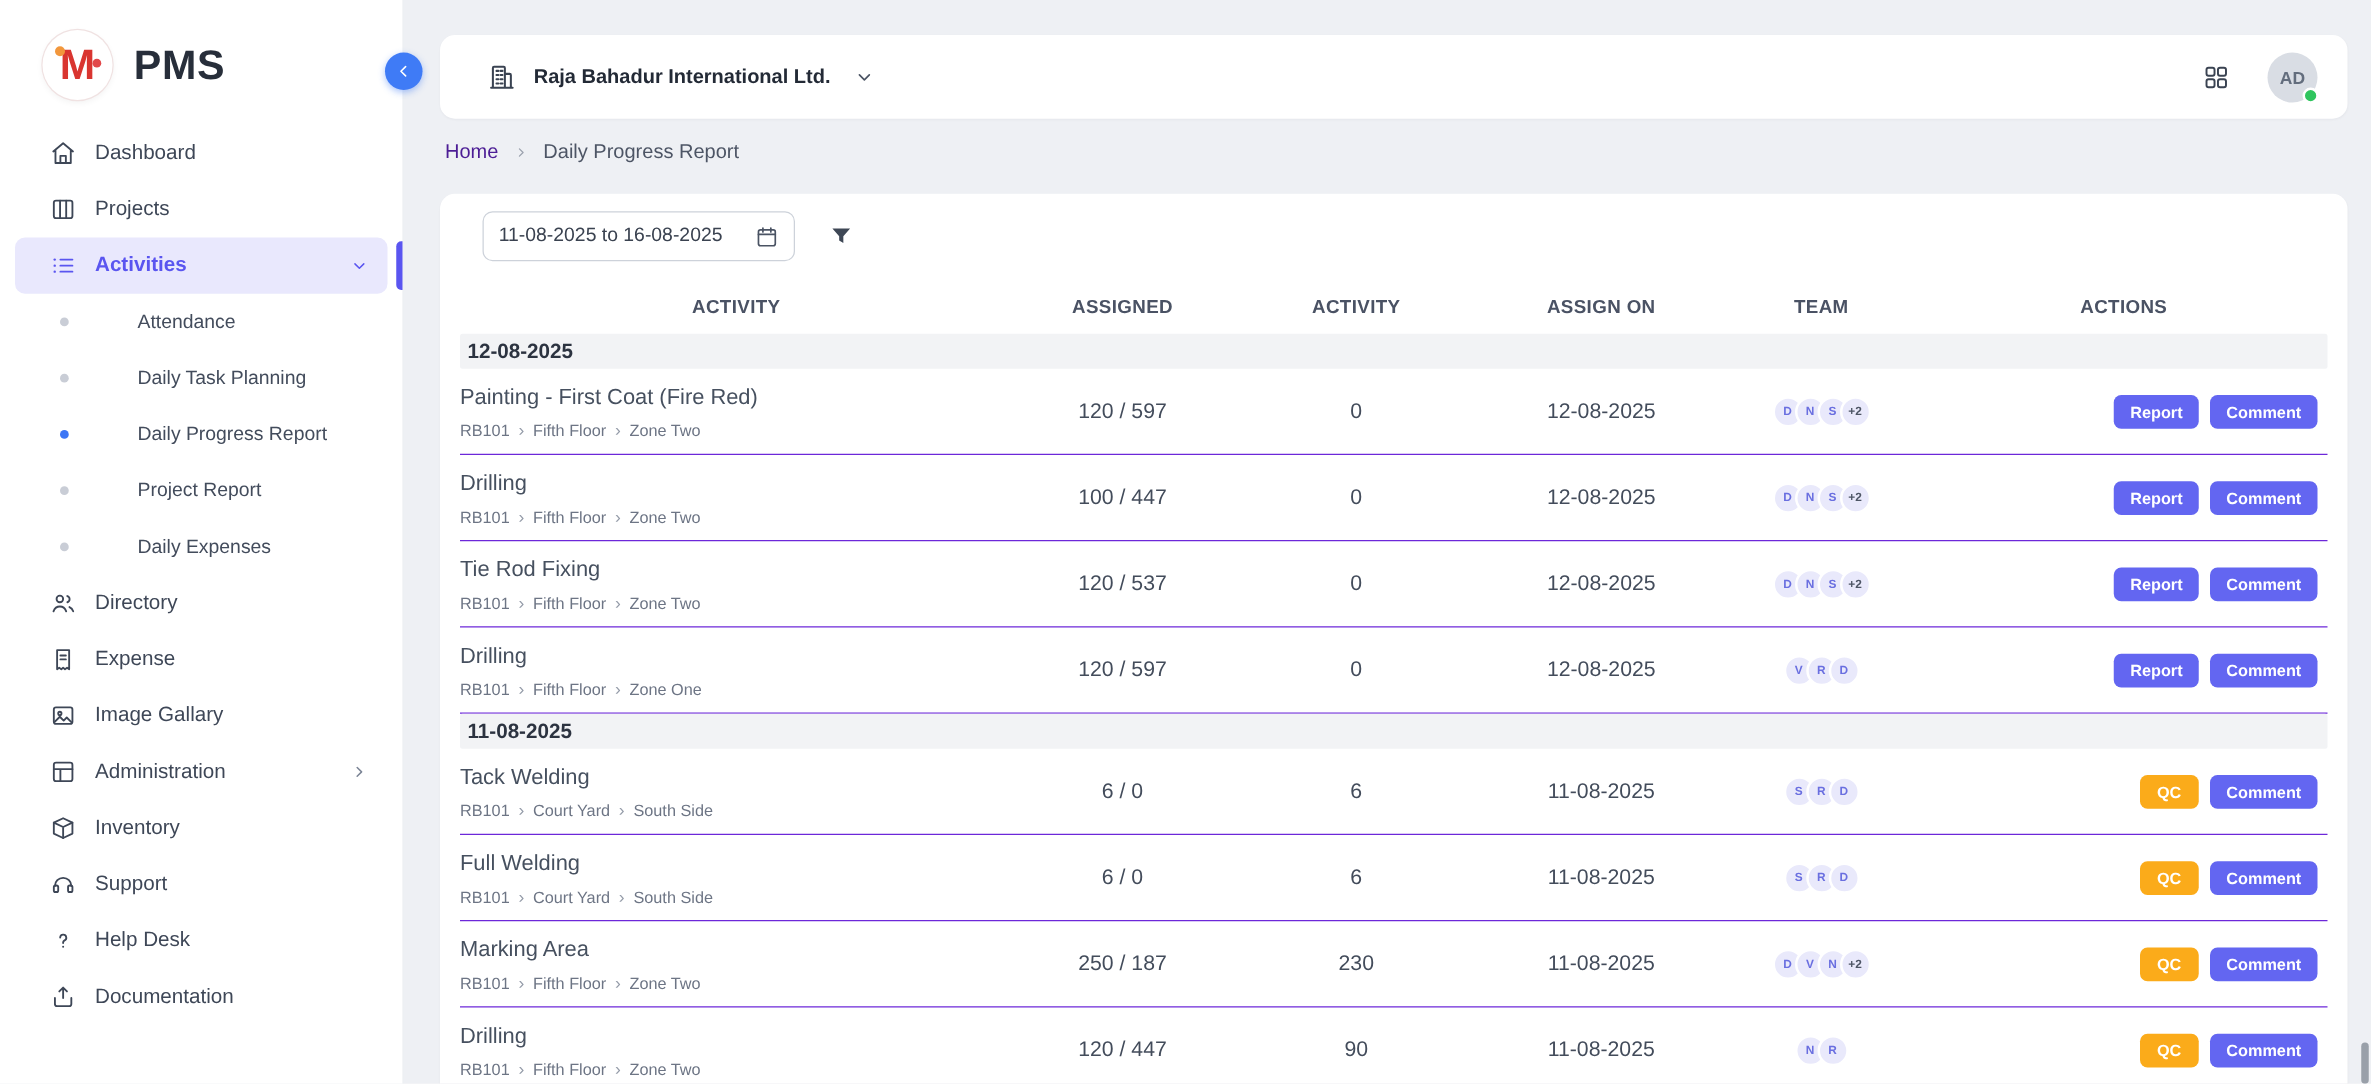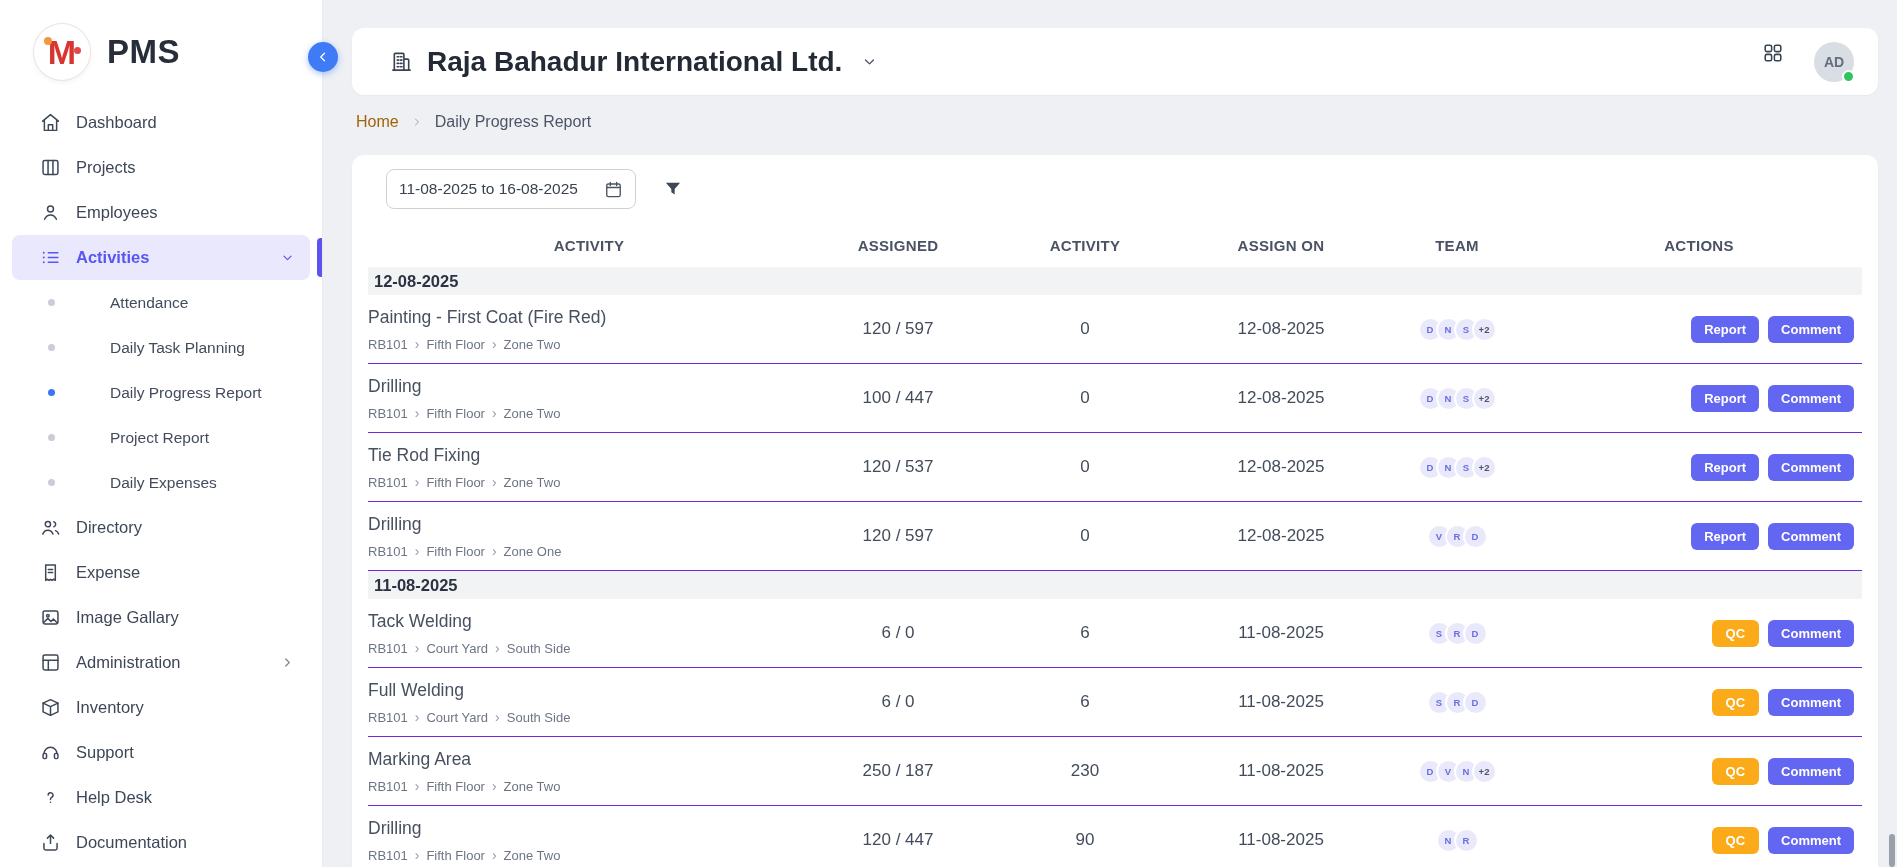--- a/index.html
+++ b/index.html
@@ -28,28 +28,28 @@
 .nav-item.active::after{content:"";position:absolute;right:-12px;top:3px;height:39px;width:5px;background:var(--accent-strong);border-radius:4px 0 0 4px;}
 .nav-sub{height:45px;display:flex;align-items:center;gap:55px;padding-left:36px;font-size:15.5px;color:#434c5c;cursor:pointer;}
 .sub-dot{width:7px;height:7px;border-radius:50%;background:#c9cdd6;flex:0 0 7px;}
 .nav-sub.active .sub-dot{background:var(--dot-blue);}
 
 
 .main{position:absolute;left:323px;top:0;width:1574px;height:867px;padding:28px 19px 0 29px;}
 .topbar{height:67px;background:#fff;border-radius:12px;display:flex;align-items:center;padding:0 24px 0 38px;box-shadow:0 1px 2px rgba(16,24,40,.04);}
 .company{display:flex;align-items:center;gap:14px;cursor:pointer;}
 .company-icon{width:23px;height:23px;color:#3a4352;display:block;}
-.company-name{font-size:28px;font-weight:700;color:#232a36;}
+.company-name{font-size:16px;font-weight:700;color:#232a36;}
 .company-chevron{width:19px;height:19px;color:#4a5363;display:block;margin-left:4px;}
-.topbar-right{margin-left:auto;display:flex;align-items:flex-start;gap:30px;}
+.topbar-right{margin-left:auto;display:flex;align-items:center;gap:30px;}
 .grid-icon{width:22px;height:22px;color:#3a4352;display:block;cursor:pointer;}
 .avatar{position:relative;width:40px;height:40px;border-radius:50%;background:#d9dde4;color:#636d7d;font-size:14px;font-weight:700;display:flex;align-items:center;justify-content:center;cursor:pointer;}
 .status-dot{position:absolute;right:-1px;bottom:-1px;width:13px;height:13px;border-radius:50%;background:var(--green);border:2px solid #fff;}
 .breadcrumb{display:flex;align-items:center;gap:11px;margin:16px 0 0 4px;height:22px;font-size:16px;}
-.bc-home{color:#a16207;cursor:pointer;}
+.bc-home{color:#4c1d95;cursor:pointer;}
 .bc-sep{width:14px;height:14px;color:#9aa1ad;display:block;}
 .bc-current{color:#4d5565;}
 
 
 .card{margin-top:22px;background:#fff;border-radius:12px 12px 0 0;padding:14px 16px 0;height:712px;overflow:hidden;box-shadow:0 1px 2px rgba(16,24,40,.04);}
 .filter-row{display:flex;align-items:center;gap:27px;margin:0 0 14px 18px;}
 .date-range{width:250px;height:40px;border:1px solid #cdd2da;border-radius:8px;display:flex;align-items:center;padding:0 12px;font-size:15.5px;color:#3a4250;cursor:text;background:#fff;}
 .date-range .cal{margin-left:auto;width:19px;height:19px;color:#4a5363;display:block;}
 .funnel{width:20px;height:20px;color:#3e4755;display:block;cursor:pointer;}
 .thead,.trow{display:grid;grid-template-columns:442px 176px 198px 194px 158px 1fr;align-items:center;}
@@ -94,29 +94,20 @@
       </div>
       <div class="nav-item">
         <span class="nav-icon">
           <svg viewBox="0 0 24 24" fill="none" stroke="currentColor" stroke-width="1.7" stroke-linecap="round" stroke-linejoin="round">
             <rect x="3.5" y="4" width="17" height="16" rx="2"></rect>
             <path d="M9.2 4v16M14.8 4v16"></path>
           </svg>
         </span>
         <span class="nav-label">Projects</span>
       </div>
-      <div class="nav-item">
-        <span class="nav-icon">
-          <svg viewBox="0 0 24 24" fill="none" stroke="currentColor" stroke-width="1.7" stroke-linecap="round" stroke-linejoin="round">
-            <circle cx="12" cy="8" r="3.4"></circle>
-            <path d="M5.2 19.8c1.4-3.3 3.9-5 6.8-5s5.4 1.7 6.8 5"></path>
-          </svg>
-        </span>
-        <span class="nav-label">Employees</span>
-      </div>
       <div class="nav-item active">
         <span class="nav-icon">
           <svg viewBox="0 0 24 24" fill="none" stroke="currentColor" stroke-width="1.7" stroke-linecap="round" stroke-linejoin="round">
             <path d="M9.5 6.5h11M9.5 12h11M9.5 17.5h11"></path>
             <circle cx="4.3" cy="6.5" r="1.1" fill="currentColor" stroke="none"></circle>
             <circle cx="4.3" cy="12" r="1.1" fill="currentColor" stroke="none"></circle>
             <circle cx="4.3" cy="17.5" r="1.1" fill="currentColor" stroke="none"></circle>
           </svg>
         </span>
         <span class="nav-label">Activities</span>

